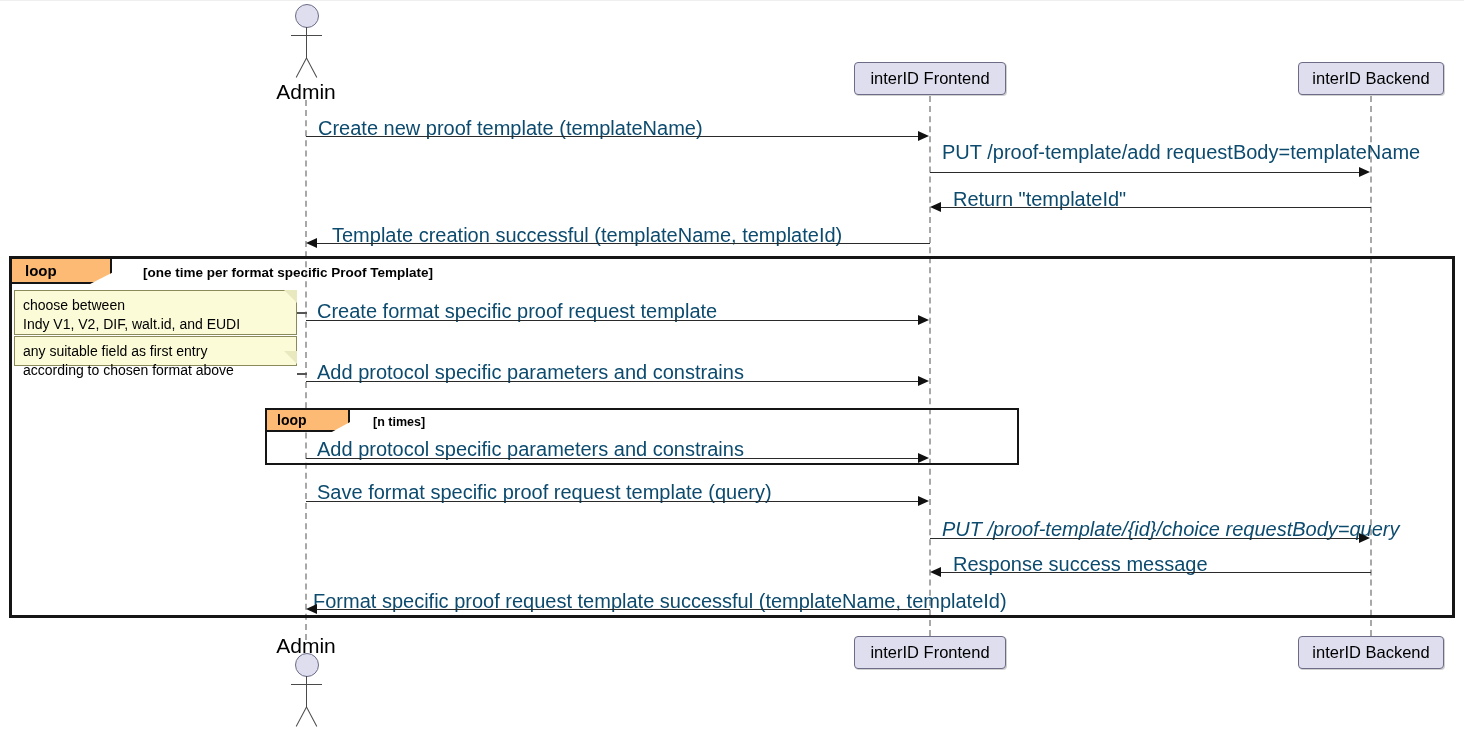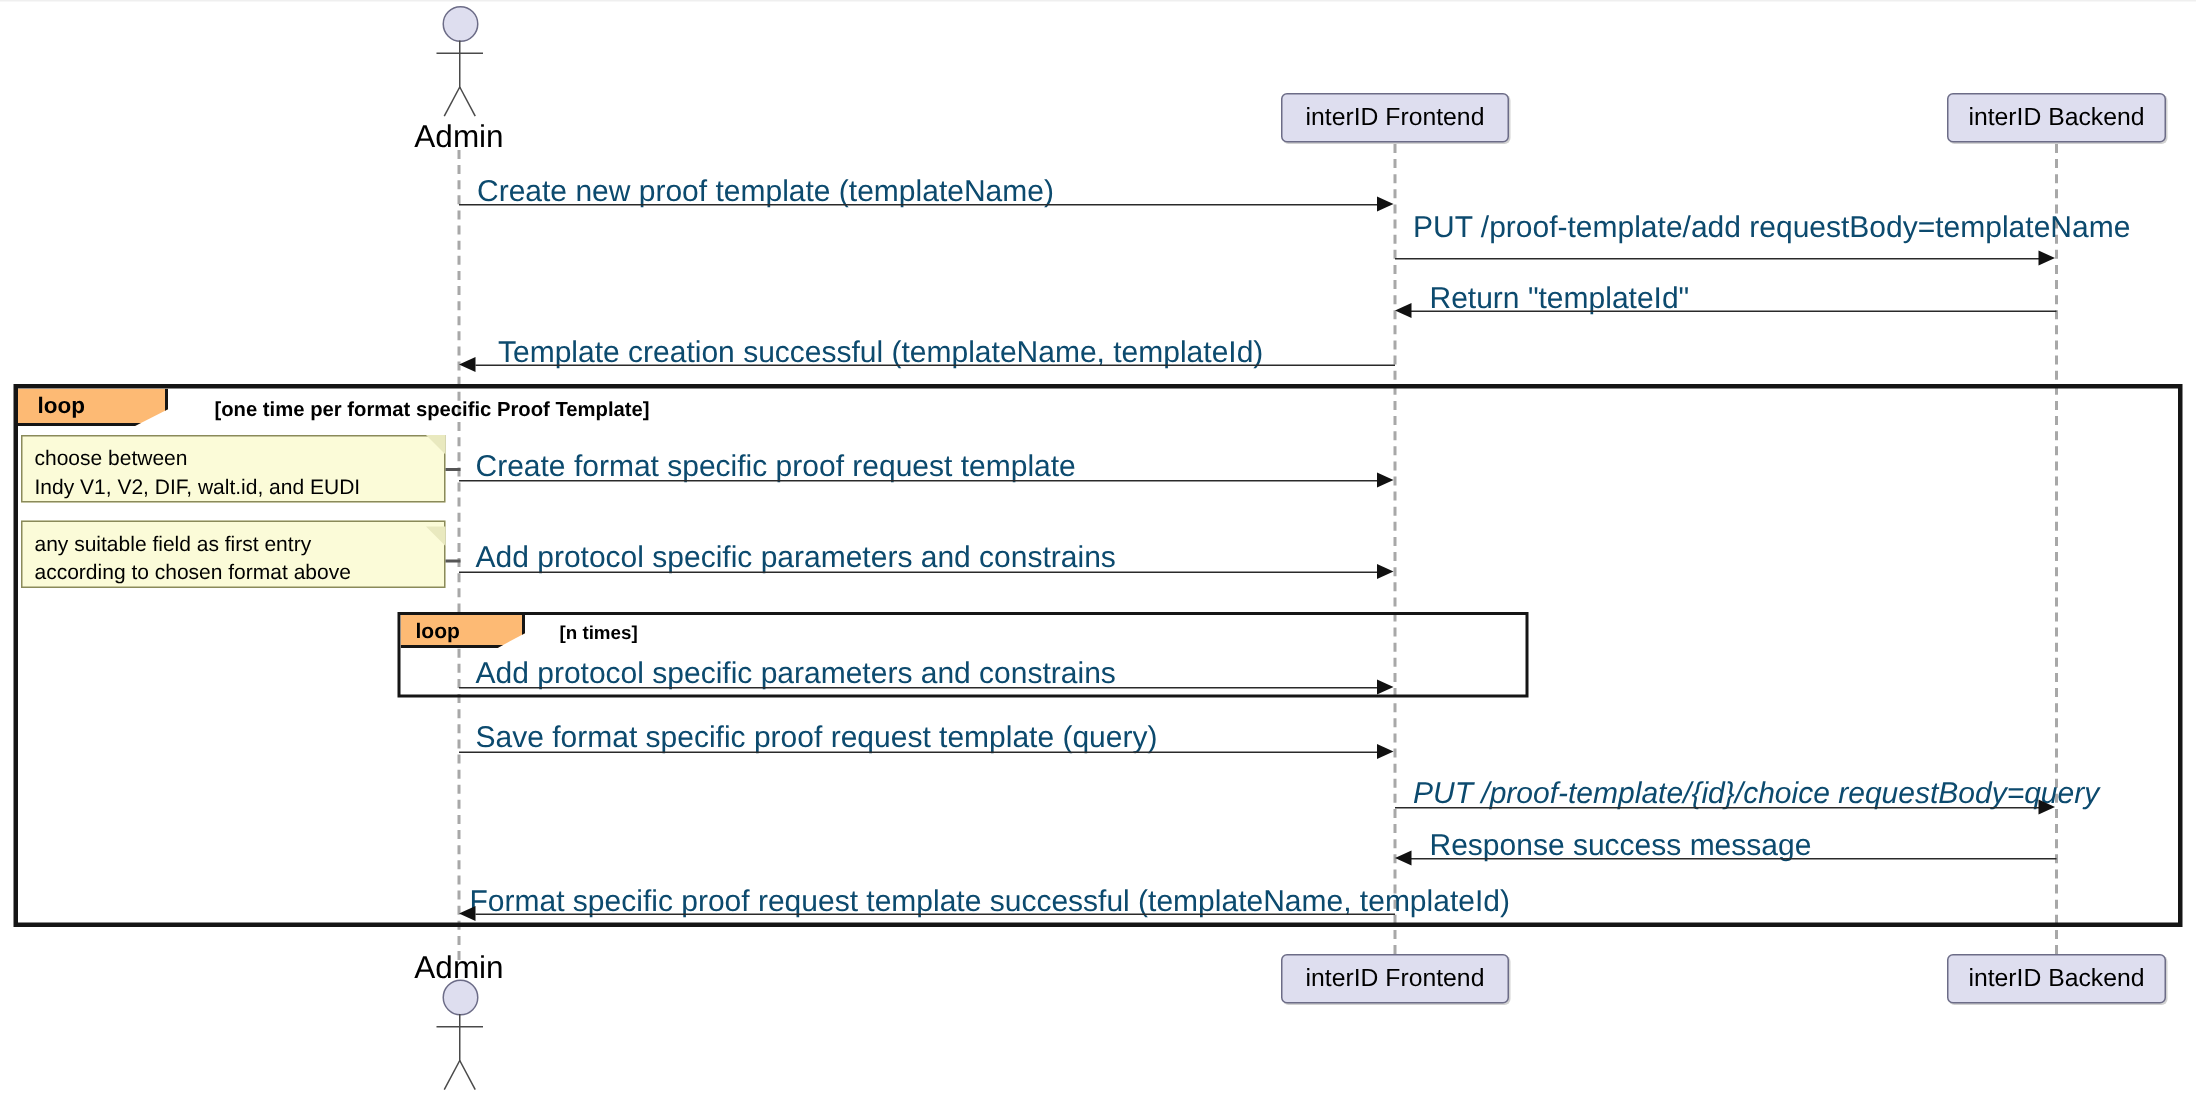--- a/index.html
+++ b/index.html
@@ -213,21 +213,21 @@
 
   <div class="note" style="left:14px; top:290px; width:283px; height:45px;">choose between
 Indy V1, V2, DIF, walt.id, and EUDI</div>
   <div class="note-fold" style="left:284px; top:290px;"></div>
   <div class="note-connector" style="left:297px; top:312px; width:10px;"></div>
 
   <div class="msg-label" style="left:317px; top:300px;">Create format specific proof request template</div>
   <div class="msg-line" style="left:306px; top:320px; width:616px;"></div>
   <div class="arrow-head arrow-right" style="left:918px; top:315px;"></div>
 
-  <div class="note" style="left:14px; top:347px; width:283px; height:45px;">any suitable field as first entry
+  <div class="note" style="left:14px; top:336px; width:283px; height:30px;">any suitable field as first entry
 according to chosen format above</div>
   <div class="note-fold" style="left:284px; top:351px;"></div>
   <div class="note-connector" style="left:297px; top:373px; width:10px;"></div>
 
   <div class="msg-label" style="left:317px; top:361px;">Add protocol specific parameters and constrains</div>
   <div class="msg-line" style="left:306px; top:381px; width:616px;"></div>
   <div class="arrow-head arrow-right" style="left:918px; top:376px;"></div>
 
   <div class="msg-label" style="left:317px; top:438px;">Add protocol specific parameters and constrains</div>
   <div class="msg-line" style="left:306px; top:458px; width:616px;"></div>

